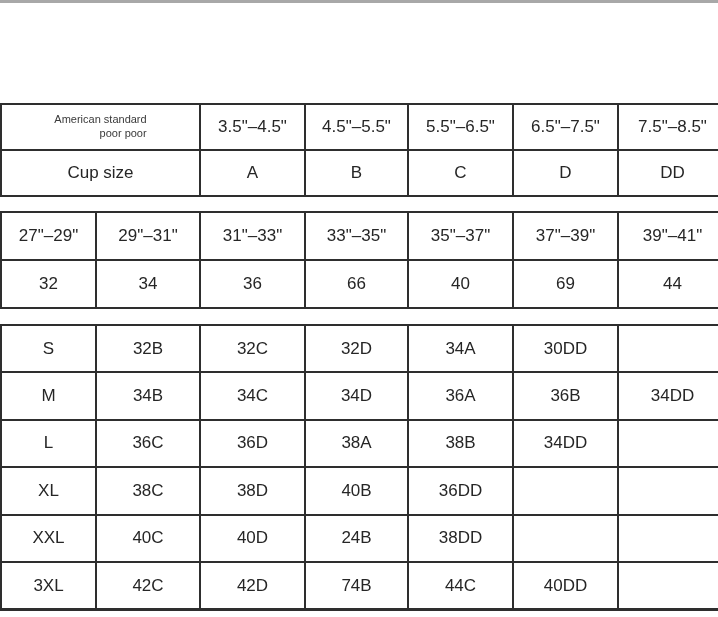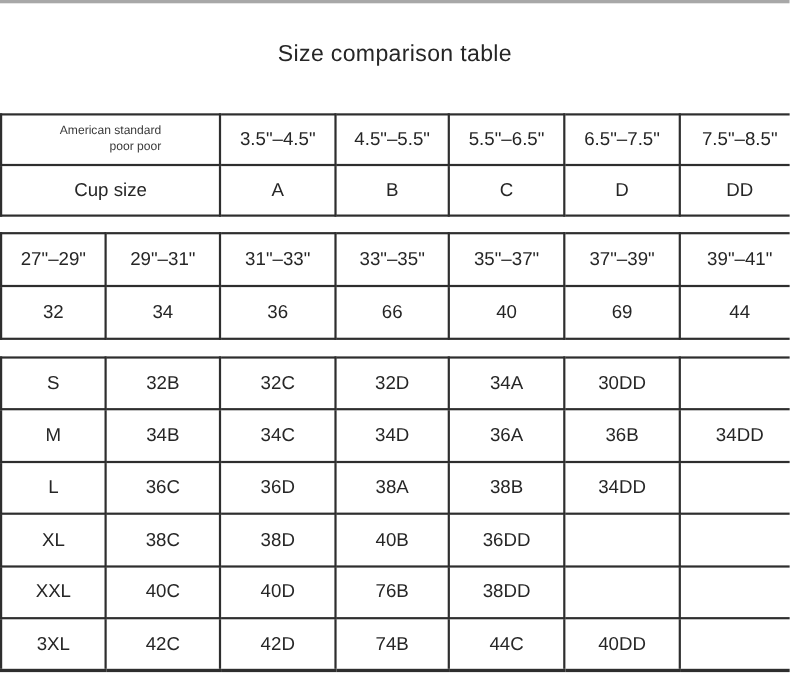--- a/index.html
+++ b/index.html
@@ -64,21 +64,20 @@
     display: inline-block;
     text-align: right;
   }
 </style>
 </head>
 <body>
 
 <div class="page">
   <div class="top-bar"></div>
 
-  <div class="title">Size comparison table</div>
 
   <table class="t1">
     <colgroup>
       <col style="width:199px">
         <col style="width:105px">
         <col style="width:103px">
       <col style="width:105px">
         <col style="width:105px">
         <col style="width:109px">
     </colgroup>
@@ -183,21 +182,21 @@
       <td>38D</td>
       <td>40B</td>
       <td>36DD</td>
       <td></td>
       <td></td>
     </tr>
     <tr>
       <td>XXL</td>
       <td>40C</td>
       <td>40D</td>
-      <td>76B</td>
+      <td>24B</td>
       <td>38DD</td>
       <td></td>
       <td></td>
     </tr>
     <tr>
       <td>3XL</td>
       <td>42C</td>
       <td>42D</td>
       <td>74B</td>
       <td>44C</td>

